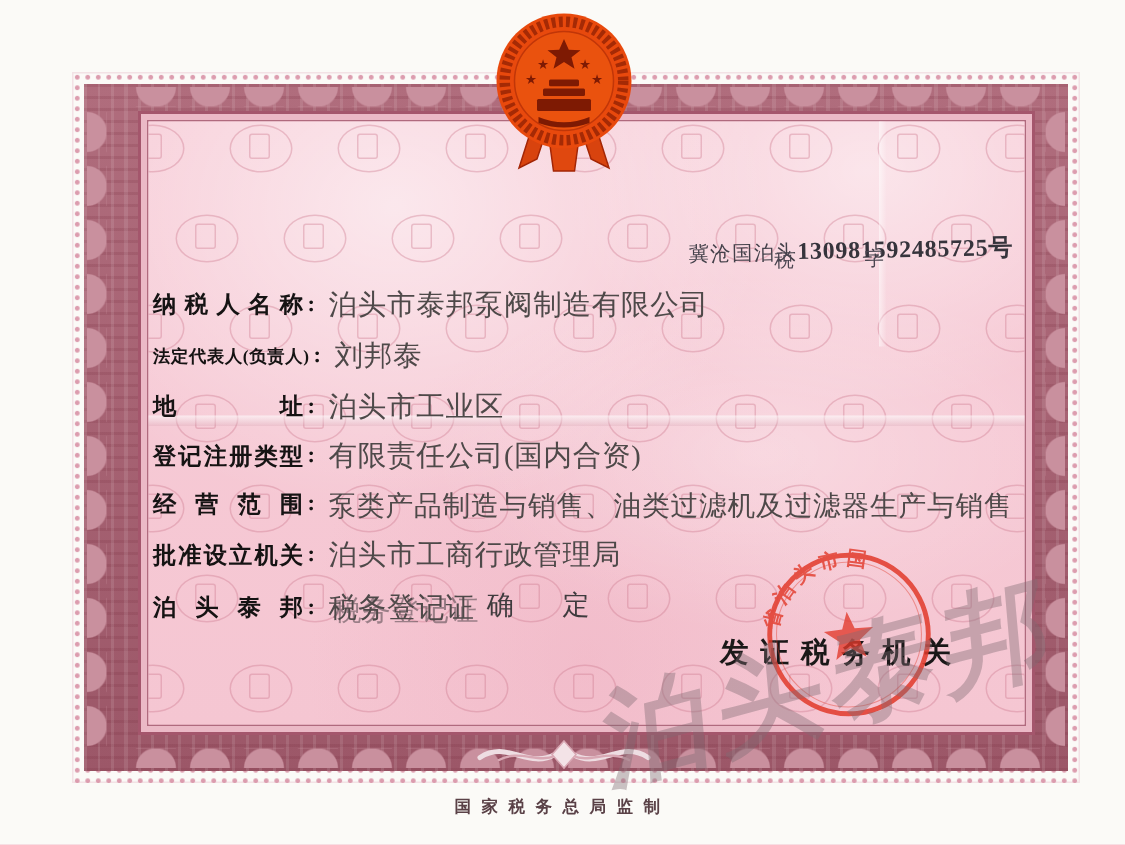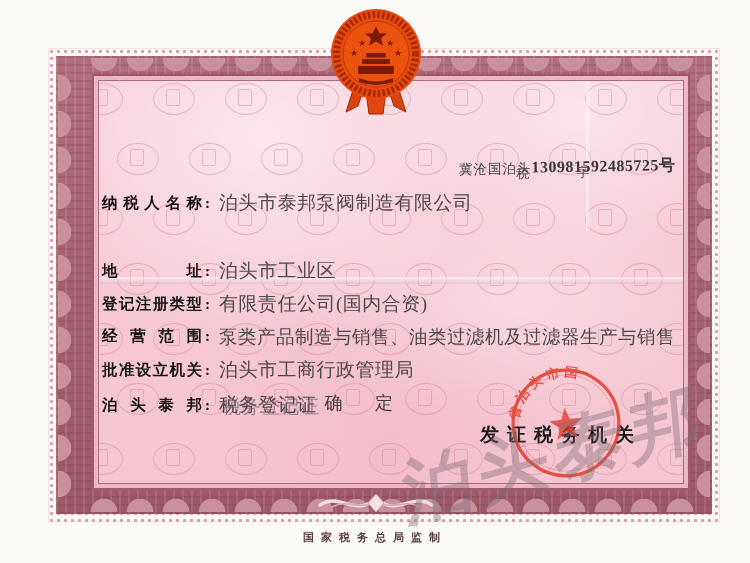--- a/index.html
+++ b/index.html
@@ -166,20 +166,23 @@
 
 
         <div class="serial">
           <span class="typed">冀沧国泊头</span><span class="num">130981592485725号</span>
           <span class="pre">税 字</span>
         </div>
 
         <div class="row" style="top:109px">
           <span class="flabel">纳税人名称</span><span class="fcolon">:</span><span class="fvalue">泊头市泰邦泵阀制造有限公司</span>
         </div>
+        <div class="row" style="top:143px">
+          <span class="flabel sm">法定代表人(负责人)</span><span class="fcolon">:</span><span class="fvalue">刘邦泰</span>
+        </div>
         <div class="row" style="top:177px">
           <span class="flabel">地址</span><span class="fcolon">:</span><span class="fvalue">泊头市工业区</span>
         </div>
         <div class="row" style="top:210px">
           <span class="flabel">登记注册类型</span><span class="fcolon">:</span><span class="fvalue">有限责任公司(国内合资)</span>
         </div>
         <div class="row" style="top:276px">
           <span class="flabel">批准设立机关</span><span class="fcolon">:</span><span class="fvalue">泊头市工商行政管理局</span>
         </div>
         <div class="row" style="top:243px">

